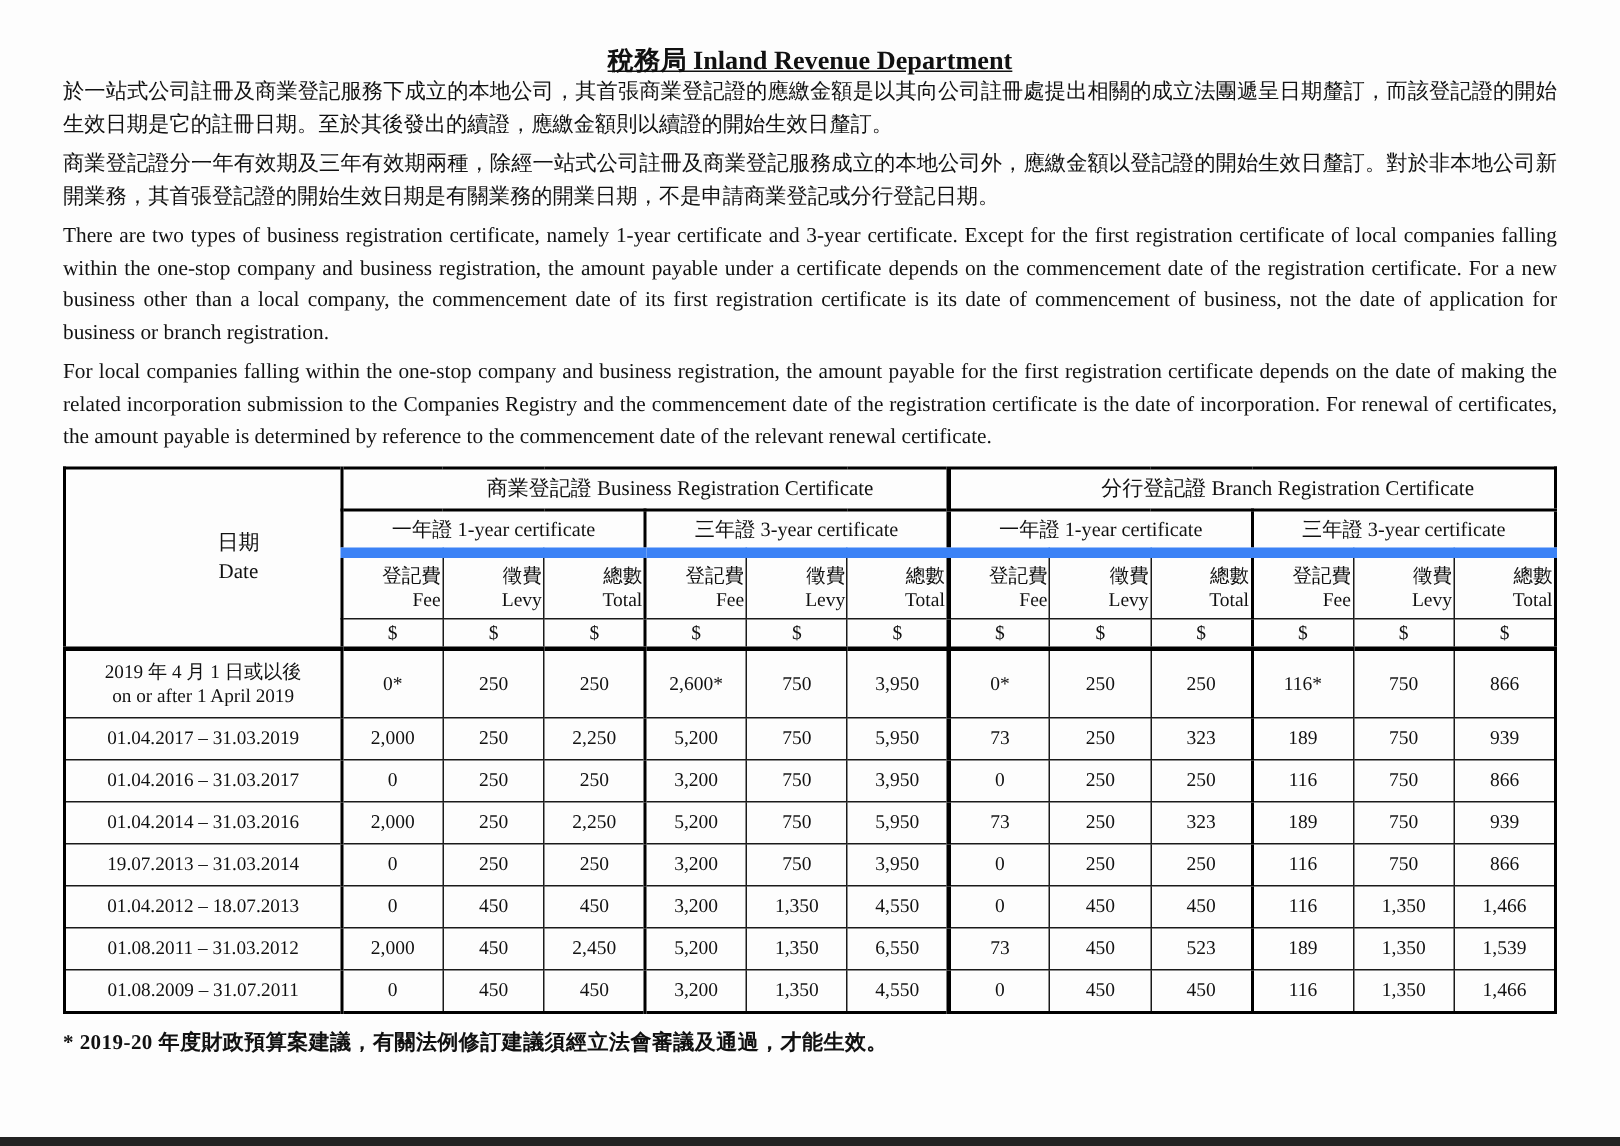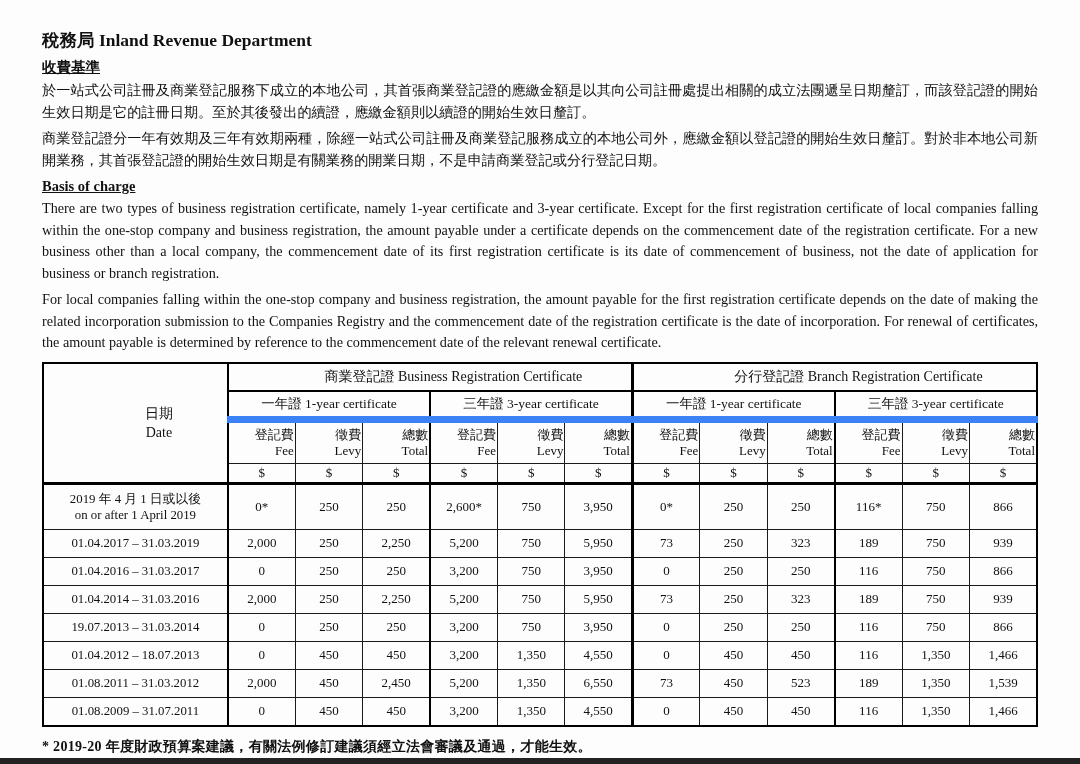--- a/index.html
+++ b/index.html
@@ -2,21 +2,21 @@
 <html><head>
 <meta charset="utf-8">
 <style>
   html, body { margin:0; padding:0; }
   body {
     width:1080px; height:764px; position:relative; overflow:hidden;
     background:#fdfdfd; color:#111;
     font-family:"Liberation Serif","DejaVu Serif",serif;
   }
   .doc { padding:30px 42px 0 42px; }
-  .title { font-weight:bold; font-size:17.5px; line-height:21px; }
+  .title { text-align:center; font-weight:bold; font-size:17.5px; line-height:21px;text-decoration:underline; }
   .subtitle { text-align:center; font-weight:bold; font-size:15.5px; line-height:19px; margin-top:2px; }
   .sec-heading { font-weight:bold; font-size:14.5px; text-decoration:underline; margin:7px 0 3px; }
   .para { font-size:14.2px; line-height:21.5px; text-align:justify; margin:0 0 5px; }
 
   table.fee-table {
     border-collapse:collapse; width:100%; table-layout:fixed;
     margin-top:8px; border:2px solid #000;
   }
   .fee-table th, .fee-table td {
     border:1px solid #1a1a1a; font-weight:normal; text-align:center;
@@ -38,25 +38,23 @@
   .footnote { font-size:14px; line-height:21px; letter-spacing:0.3px; }
   .bottom-bar { position:absolute; left:0; right:0; bottom:0; height:6px; background:#232323; }
 </style>
 </head>
 <body>
 
 <div class="doc">
 
   <div class="title">稅務局 Inland Revenue Department</div>
 
-  <div class="sec-heading">收費基準</div>
   <p class="para">於一站式公司註冊及商業登記服務下成立的本地公司，其首張商業登記證的應繳金額是以其向公司註冊處提出相關的成立法團遞呈日期釐訂，而該登記證的開始生效日期是它的註冊日期。至於其後發出的續證，應繳金額則以續證的開始生效日釐訂。</p>
   <p class="para">商業登記證分一年有效期及三年有效期兩種，除經一站式公司註冊及商業登記服務成立的本地公司外，應繳金額以登記證的開始生效日釐訂。對於非本地公司新開業務，其首張登記證的開始生效日期是有關業務的開業日期，不是申請商業登記或分行登記日期。</p>
 
-  <div class="sec-heading">Basis of charge</div>
   <p class="para">There are two types of business registration certificate, namely 1-year certificate and 3-year certificate. Except for the first registration certificate of local companies falling within the one-stop company and business registration, the amount payable under a certificate depends on the commencement date of the registration certificate. For a new business other than a local company, the commencement date of its first registration certificate is its date of commencement of business, not the date of application for business or branch registration.</p>
   <p class="para">For local companies falling within the one-stop company and business registration, the amount payable for the first registration certificate depends on the date of making the related incorporation submission to the Companies Registry and the commencement date of the registration certificate is the date of incorporation. For renewal of certificates, the amount payable is determined by reference to the commencement date of the relevant renewal certificate.</p>
 
   <table class="fee-table">
     <colgroup>
       <col style="width:18.6%">
       <col span="12" style="width:6.7833%">
     </colgroup>
     <thead>
       <tr class="gr-row">

